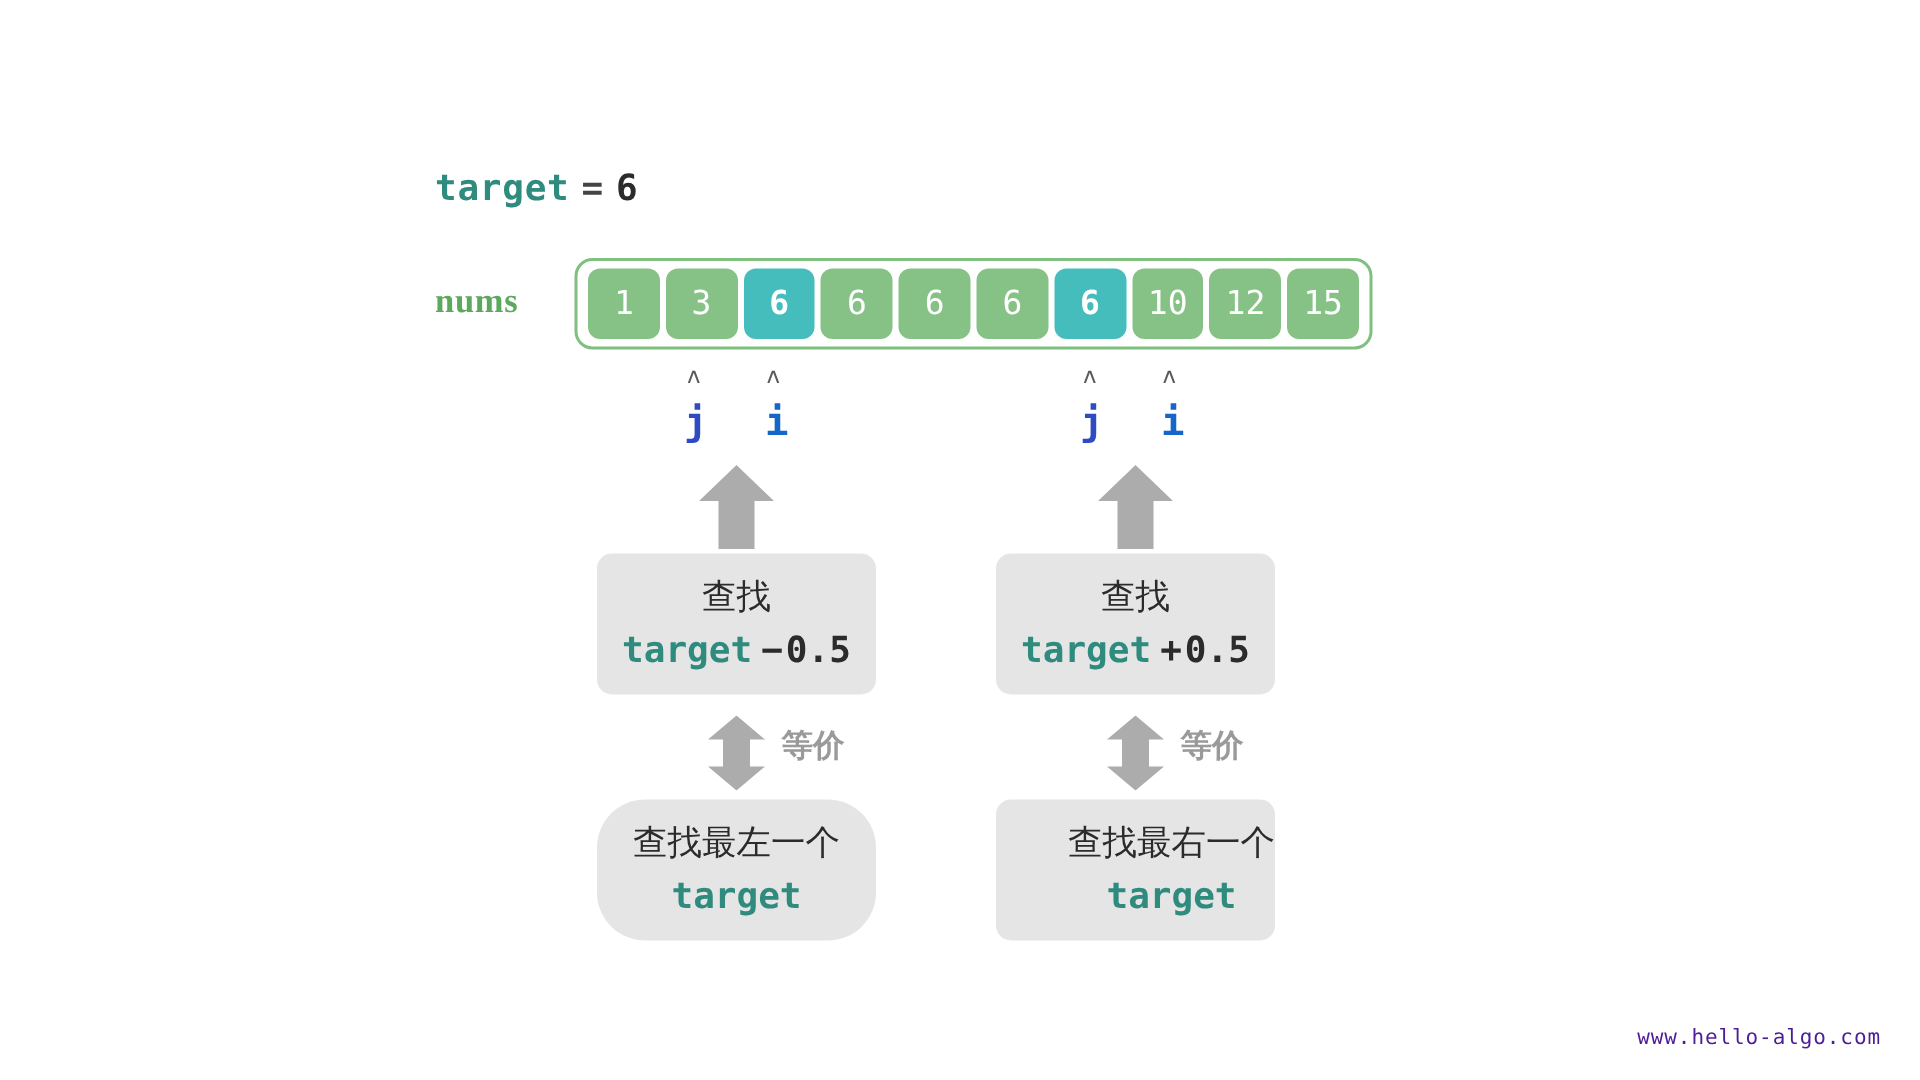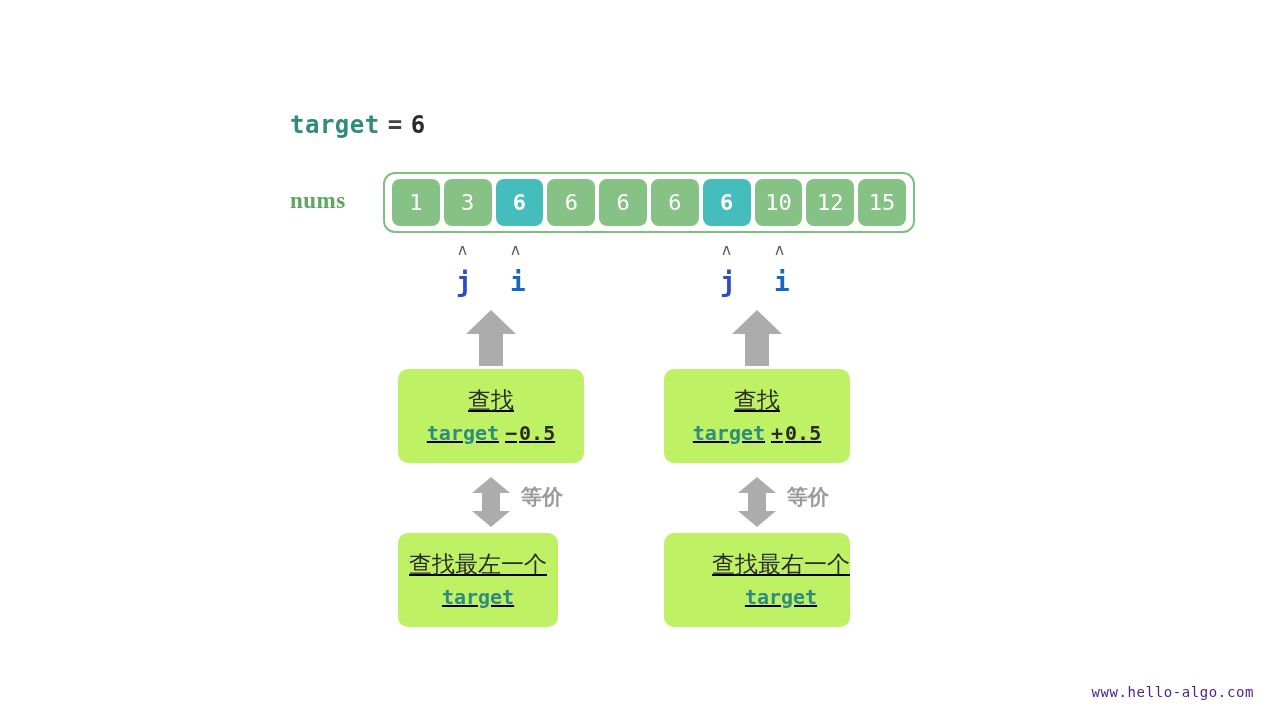--- a/index.html
+++ b/index.html
@@ -98,38 +98,37 @@
     font-size: 26px;
     font-weight: bold;
     line-height: 1;
   }
   .ptr-j { color: #2E4BC6; }
   .ptr-i { color: #1566C8; }
 
   
   .gbox {
     position: absolute;
-    background: #bef264;
+    background: #e5e5e5;
     border-radius: 10px;
     box-sizing: border-box;
     display: flex;
     flex-direction: column;
     align-items: center;
     justify-content: center;
-    text-decoration: underline;
   }
   .gbox .line-cn {
     font-family: "DejaVu Sans", "Liberation Sans", sans-serif;
     font-size: 23px;
     color: #2B2B2B;
     line-height: 1.25;
   }
   .gbox .line-code {
     font-family: "DejaVu Sans Mono", "Liberation Mono", monospace;
-    font-size: 20px;
+    font-size: 24px;
     font-weight: bold;
     line-height: 1.25;
     margin-top: 6px;
     white-space: nowrap;
   }
   .code-var { color: #2E8B7E; }
   .code-op  { color: #2B2B2B; margin-left: 6px; margin-right: 2px; }
   .code-num { color: #2B2B2B; }
 
   
@@ -197,21 +196,21 @@
   <div class="gbox" style="left:398px; top:369px; width:186px; height:94px;">
     <div class="line-cn">查找</div>
     <div class="line-code"><span class="code-var">target</span><span class="code-op">−</span><span class="code-num">0.5</span></div>
   </div>
 
   <svg class="arrow-svg" style="left:472px; top:477px;" width="38" height="50" viewBox="0 0 38 50">
     <polygon points="19,0 38,16 28,16 28,34 38,34 19,50 0,34 10,34 10,16 0,16" fill="#ACACAC"></polygon>
   </svg>
   <div class="equiv-label" style="left:521px; top:487px;">等价</div>
 
-  <div class="gbox" style="left:398px; top:533px; width:160px; height:94px;">
+  <div class="gbox" style="left:398px; top:533px; width:186px; height:94px;border-radius:32px;">
     <div class="line-cn">查找最左一个</div>
     <div class="line-code"><span class="code-var">target</span></div>
   </div>
 
   <svg class="arrow-svg" style="left:732px; top:310px;" width="50" height="56" viewBox="0 0 50 56">
     <polygon points="25,0 50,24 37,24 37,56 13,56 13,24 0,24" fill="#ACACAC"></polygon>
   </svg>
 
   <div class="gbox" style="left:664px; top:369px; width:186px; height:94px;">
     <div class="line-cn">查找</div>

